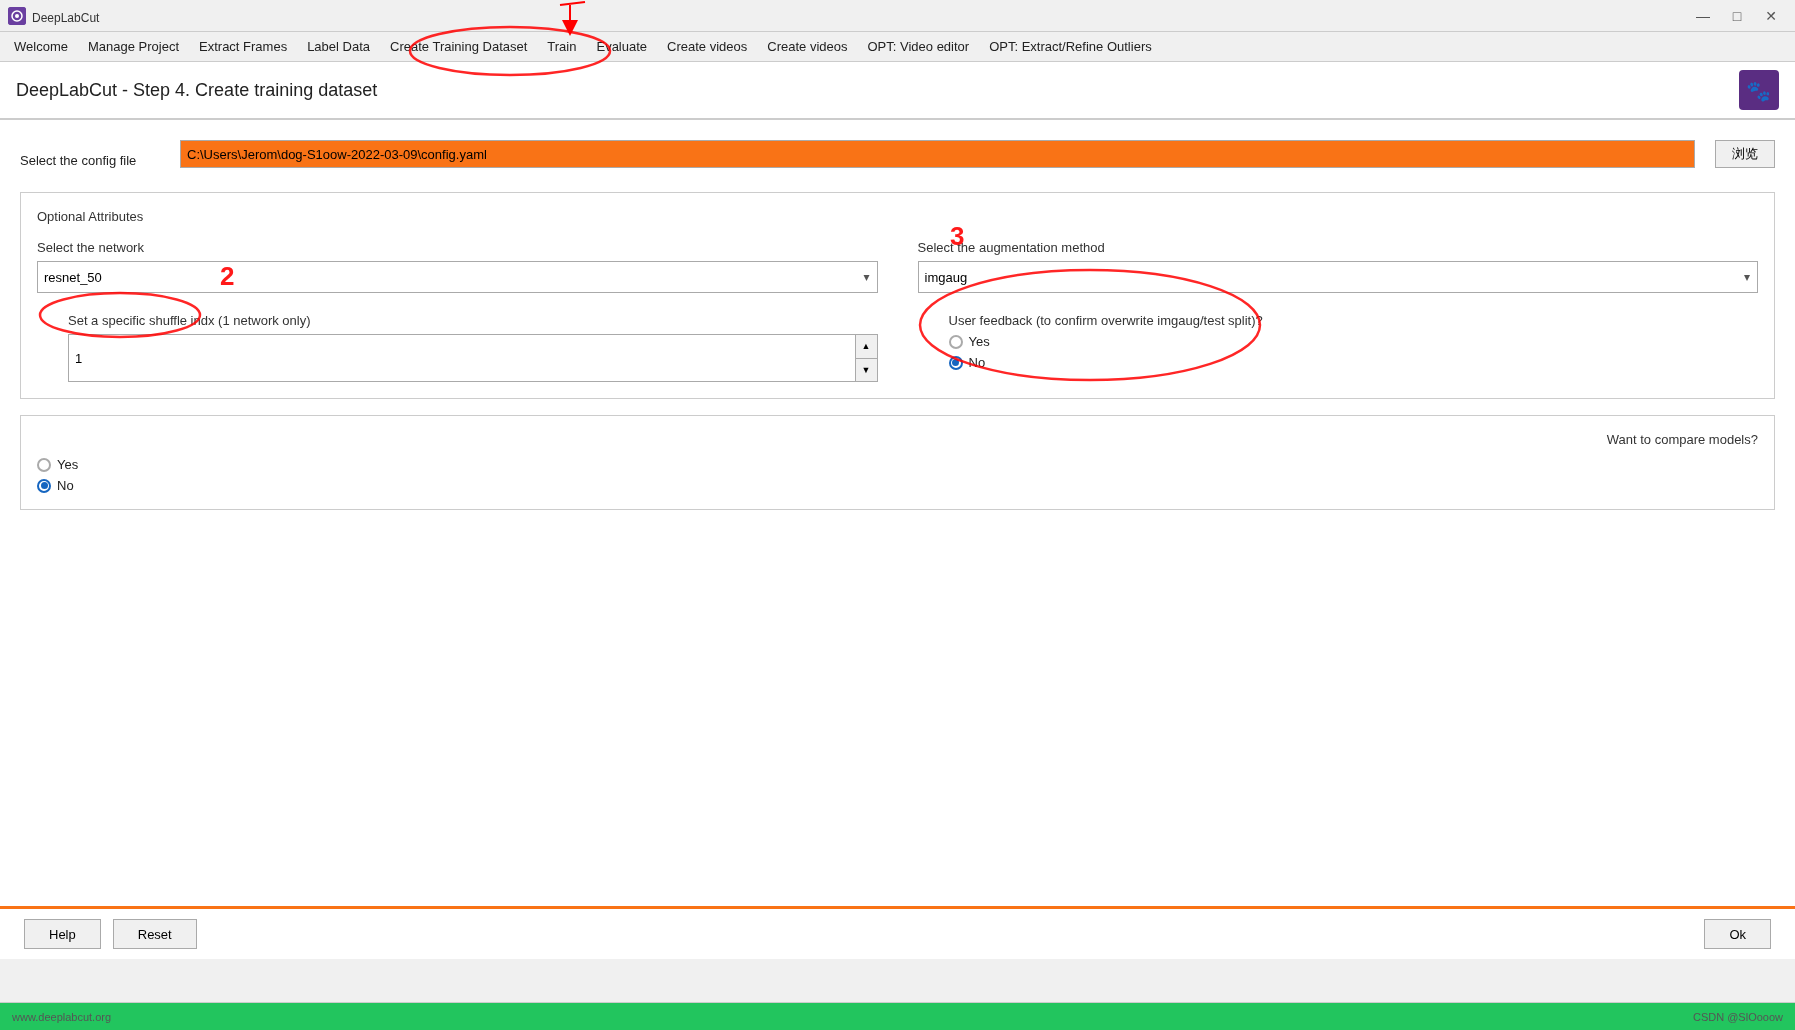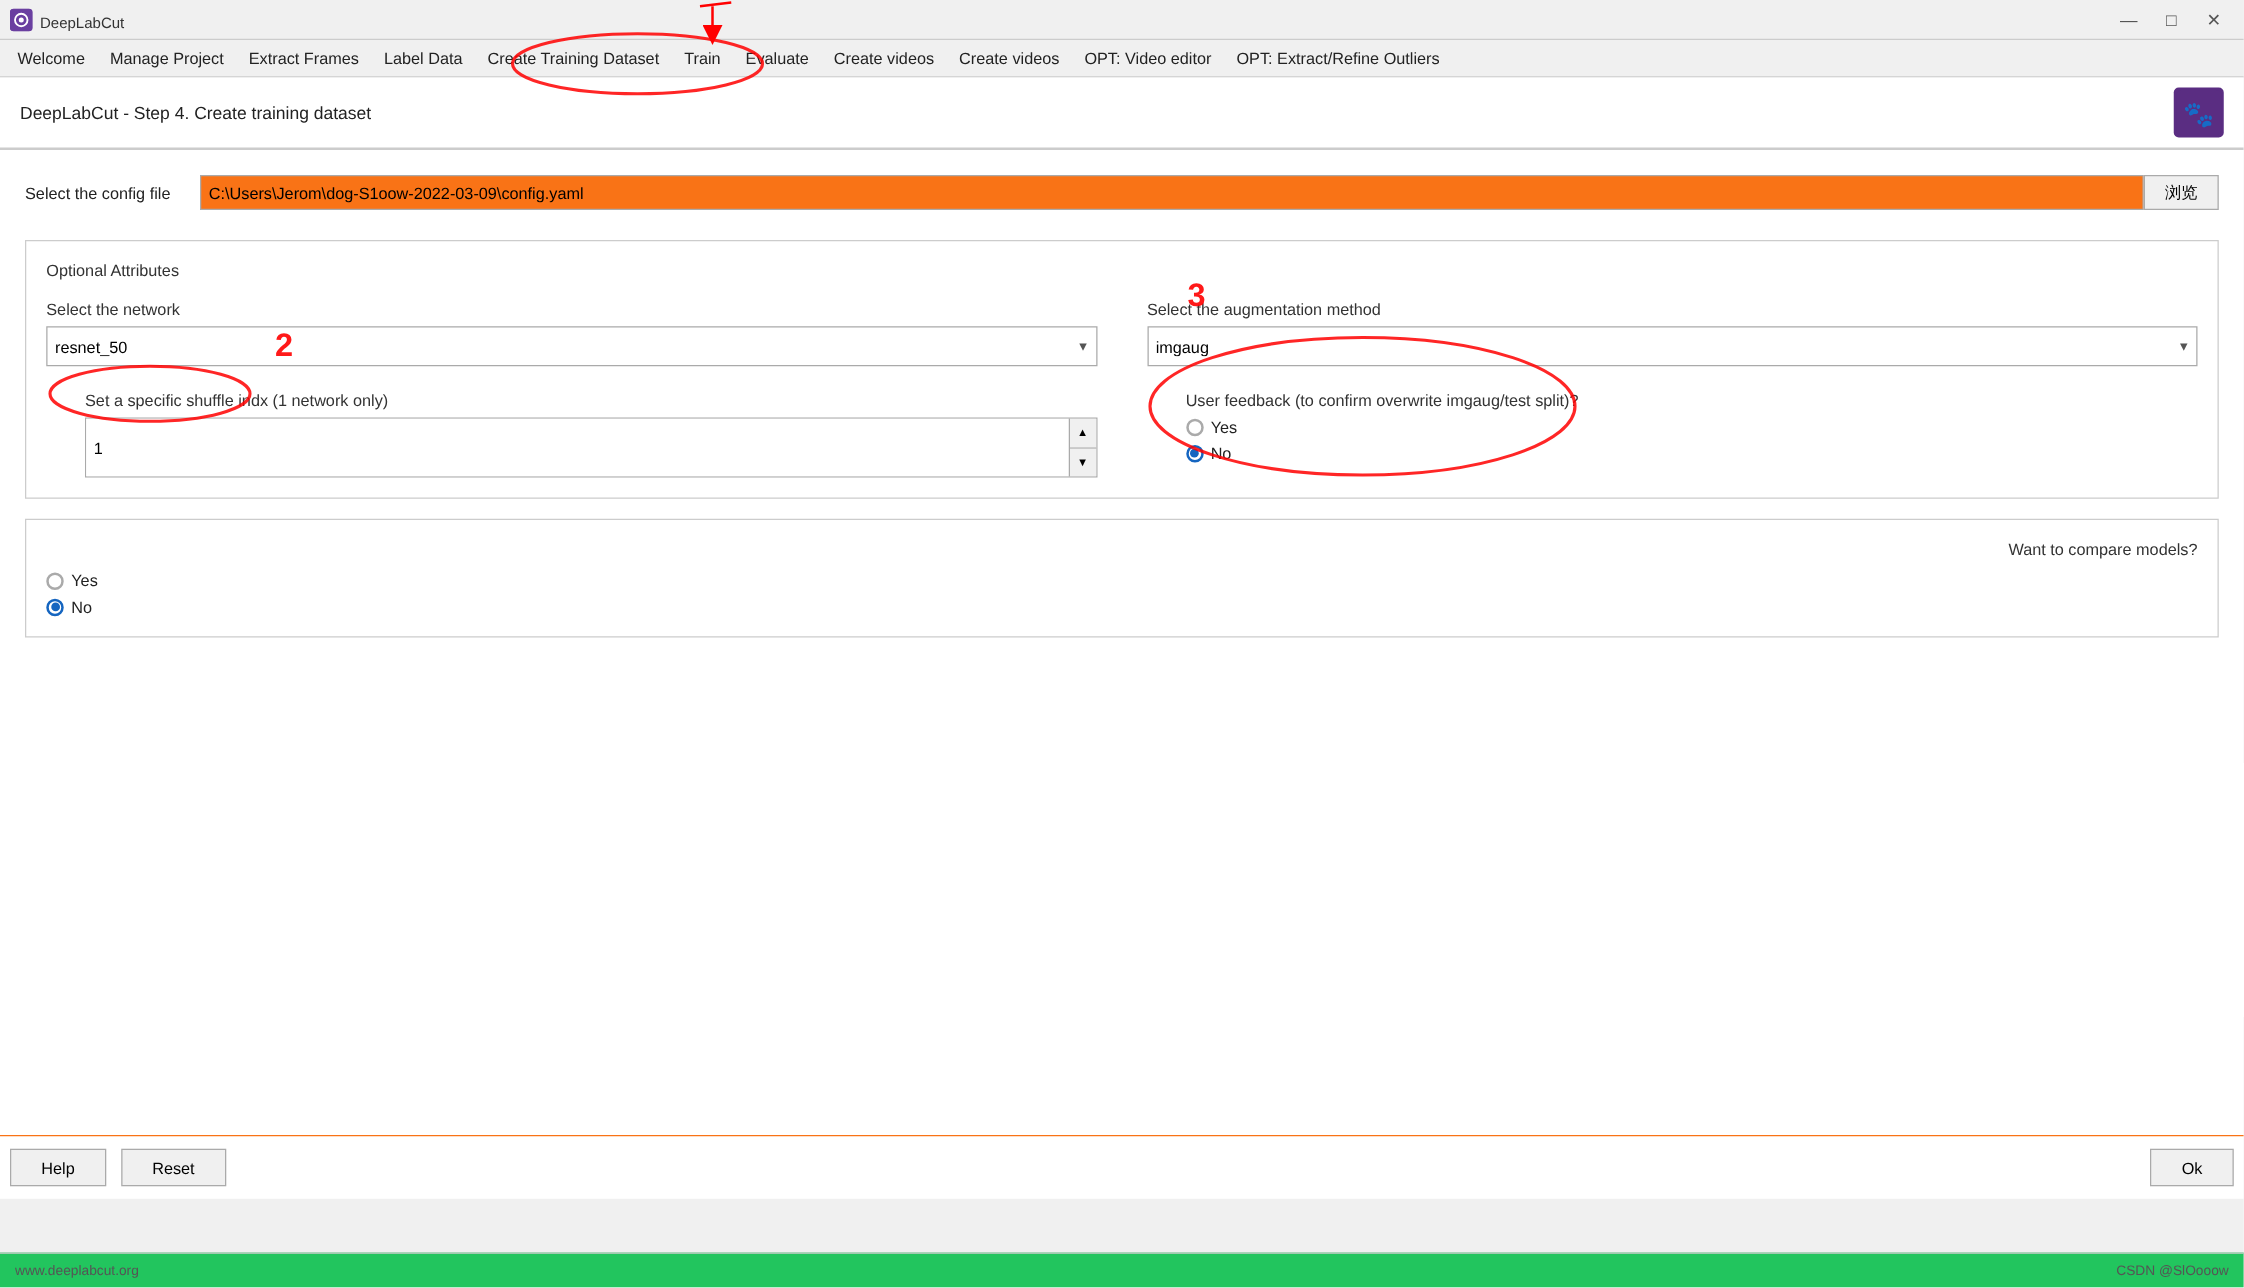--- a/index.html
+++ b/index.html
@@ -80,21 +80,21 @@
     .page-header {
       background: white;
       border-bottom: 2px solid #ccc;
       padding: 8px 16px;
       display: flex;
       align-items: center;
       justify-content: space-between;
       flex-shrink: 0;
     }
     .page-header-title {
-      font-size: 14px;
+      font-size: 18px;
       font-weight: normal;
       color: #222;
     }
     .page-header-logo {
       width: 40px;
       height: 40px;
       background: #5a2d82;
       border-radius: 4px;
       display: flex;
       align-items: center;
@@ -107,22 +107,22 @@
     .main-content {
       flex: 1;
       background: white;
       padding: 20px 20px;
       overflow: auto;
     }
 
     
     .config-row {
       display: flex;
-      align-items: center;
-      gap: 0;
+      align-items: flex-end;
+      gap: 20px;
       margin-bottom: 24px;
     }
     .config-label {
       font-size: 13px;
       white-space: nowrap;
       min-width: 140px;
     }
     .config-input {
       flex: 1;
       height: 28px;
@@ -281,22 +281,22 @@
     }
     .compare-label {
       font-size: 13px;
       color: #333;
       margin-bottom: 10px;
     }
 
     
     .footer {
       background: white;
-      border-top: 1px solid #f97316;
-      padding: 10px 8px;
+      border-top: 3px solid #f97316;
+      padding: 10px 24px;
       display: flex;
       align-items: center;
       justify-content: space-between;
       flex-shrink: 0;
     }
     .footer-left {
       display: flex;
       gap: 12px;
     }
     .footer-btn {

